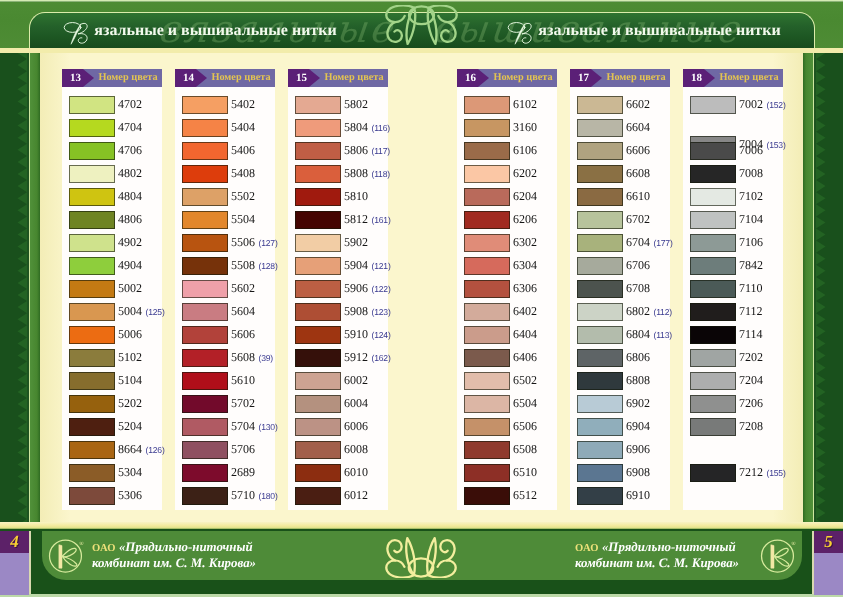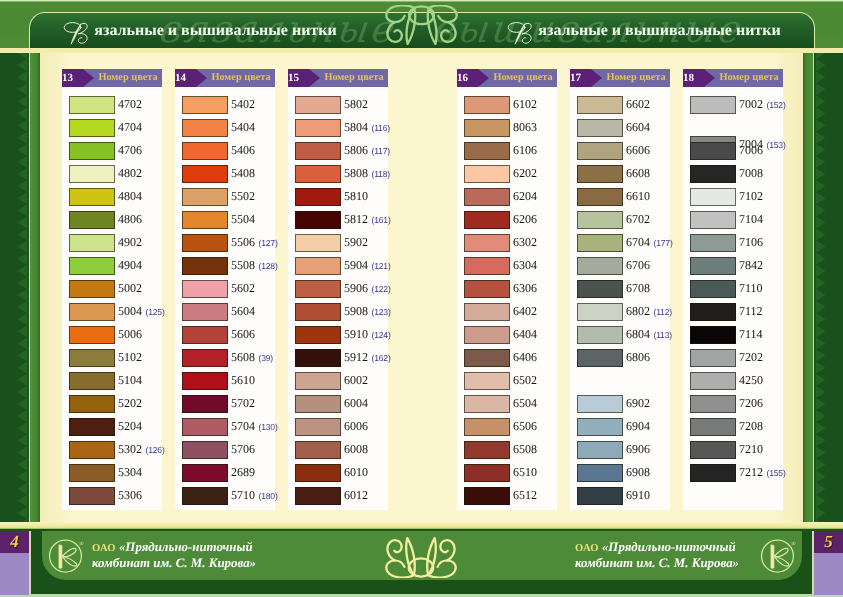--- a/index.html
+++ b/index.html
@@ -45,21 +45,21 @@
   .paper:before{content:"";position:absolute;left:0;top:0;width:100%;height:100%;
      background:linear-gradient(90deg,#f3edb6 0%,#fbf6cd 4%,#fbf6cd 96%,#f3edb6 100%);}
 
   
   .col{position:absolute;top:69px;width:100px;}
   .colhdr{position:relative;height:18px;width:100px;}
   .colhdr .lite{position:absolute;left:0;top:0;width:100px;height:18px;background:#6f68a4;}
   .colhdr .dark{position:absolute;left:0;top:0;width:21px;height:18px;background:#5b2077;}
   .colhdr .arrow{position:absolute;left:21px;top:0;width:0;height:0;
      border-top:9px solid transparent;border-bottom:9px solid transparent;border-left:11px solid #5b2077;}
-  .colnum{position:absolute;left:0;top:0;width:27px;height:18px;line-height:18px;
+  .colnum{position:absolute;left:0;top:0;width:27px;height:18px;line-height:18px;text-align:center;
      color:#fff;font-size:11px;font-weight:bold;z-index:3;font-family:"Liberation Serif",serif;}
   .collbl{position:absolute;left:32px;top:0;width:68px;height:18px;line-height:18px;text-align:center;
      color:#e3c451;font-size:10.3px;font-weight:bold;z-index:3;font-family:"Liberation Serif",serif;}
 
   .colbody{position:relative;width:100px;height:423px;background:#fffdfc;}
   .row{position:absolute;left:0;width:100px;height:23px;}
   .sw{position:absolute;left:7px;top:3px;width:46px;height:18px;box-sizing:border-box;
      box-shadow:inset 0 0 0 1px rgba(20,24,10,.62);}
   .code{position:absolute;left:56px;top:0;height:23px;line-height:23px;font-size:12px;color:#161616;
      font-family:"Liberation Serif",serif;white-space:nowrap;}
@@ -219,21 +219,21 @@
           <div class="row" style="top:305px">
             <div class="sw" style="background:#96610d"></div>
             <div class="code"><span>5202</span></div>
           </div>
           <div class="row" style="top:328px">
             <div class="sw" style="background:#4e1f10"></div>
             <div class="code"><span>5204</span></div>
           </div>
           <div class="row" style="top:351px">
             <div class="sw" style="background:#a96513"></div>
-            <div class="code"><span>5302</span> <span class="alt">(126)</span></div>
+            <div class="code"><span>8664</span> <span class="alt">(126)</span></div>
           </div>
           <div class="row" style="top:374px">
             <div class="sw" style="background:#8b5c27"></div>
             <div class="code"><span>5304</span></div>
           </div>
           <div class="row" style="top:397px">
             <div class="sw" style="background:#7d4a3b"></div>
             <div class="code"><span>5306</span></div>
           </div>
         </div>
@@ -412,21 +412,21 @@
           <div class="colnum">16</div>
           <div class="collbl">Номер цвета</div>
         </div>
         <div class="colbody">
           <div class="row" style="top:6px">
             <div class="sw" style="background:#dc9877"></div>
             <div class="code"><span>6102</span></div>
           </div>
           <div class="row" style="top:29px">
             <div class="sw" style="background:#c79662"></div>
-            <div class="code"><span>8063</span></div>
+            <div class="code"><span>3160</span></div>
           </div>
           <div class="row" style="top:52px">
             <div class="sw" style="background:#9a6b49"></div>
             <div class="code"><span>6106</span></div>
           </div>
           <div class="row" style="top:75px">
             <div class="sw" style="background:#fbc7a5"></div>
             <div class="code"><span>6202</span></div>
           </div>
           <div class="row" style="top:98px">
@@ -537,20 +537,24 @@
             <div class="code"><span>6802</span> <span class="alt">(112)</span></div>
           </div>
           <div class="row" style="top:236px">
             <div class="sw" style="background:#b3bcac"></div>
             <div class="code"><span>6804</span> <span class="alt">(113)</span></div>
           </div>
           <div class="row" style="top:259px">
             <div class="sw" style="background:#5e6466"></div>
             <div class="code"><span>6806</span></div>
           </div>
+          <div class="row" style="top:282px">
+            <div class="sw" style="background:#2f393d"></div>
+            <div class="code"><span>6808</span></div>
+          </div>
           <div class="row" style="top:305px">
             <div class="sw" style="background:#b8cbd6"></div>
             <div class="code"><span>6902</span></div>
           </div>
           <div class="row" style="top:328px">
             <div class="sw" style="background:#90aebb"></div>
             <div class="code"><span>6904</span></div>
           </div>
           <div class="row" style="top:351px">
             <div class="sw" style="background:#8eaab8"></div>
@@ -618,33 +622,29 @@
           <div class="row" style="top:236px">
             <div class="sw" style="background:#0a0506"></div>
             <div class="code"><span>7114</span></div>
           </div>
           <div class="row" style="top:259px">
             <div class="sw" style="background:#a0a5a3"></div>
             <div class="code"><span>7202</span></div>
           </div>
           <div class="row" style="top:282px">
             <div class="sw" style="background:#adaeae"></div>
-            <div class="code"><span>4250</span></div>
+            <div class="code"><span>7204</span></div>
           </div>
           <div class="row" style="top:305px">
             <div class="sw" style="background:#8f908f"></div>
             <div class="code"><span>7206</span></div>
           </div>
           <div class="row" style="top:328px">
             <div class="sw" style="background:#787a79"></div>
             <div class="code"><span>7208</span></div>
-          </div>
-          <div class="row" style="top:351px">
-            <div class="sw" style="background:#565858"></div>
-            <div class="code"><span>7210</span></div>
           </div>
           <div class="row" style="top:374px">
             <div class="sw" style="background:#252526"></div>
             <div class="code"><span>7212</span> <span class="alt">(155)</span></div>
           </div>
         </div>
       </div>
     </div>
 
   <div class="foot-bg"></div>

